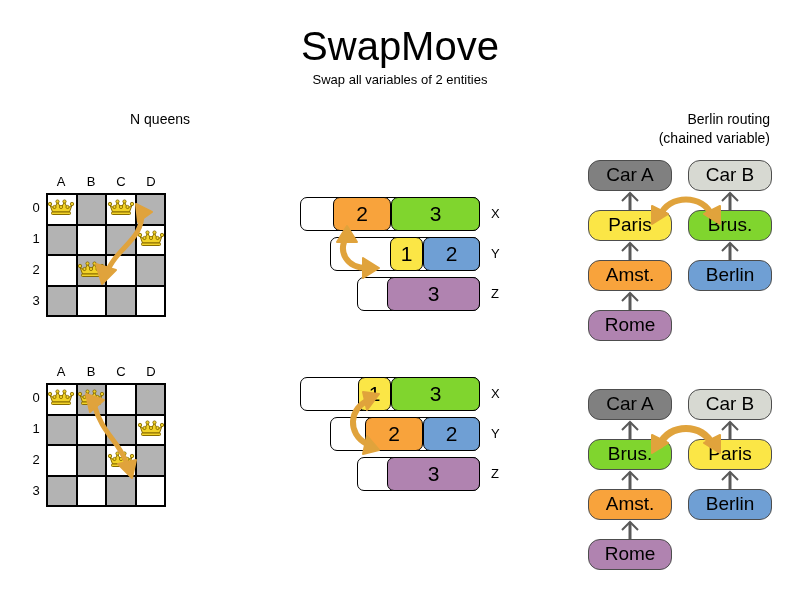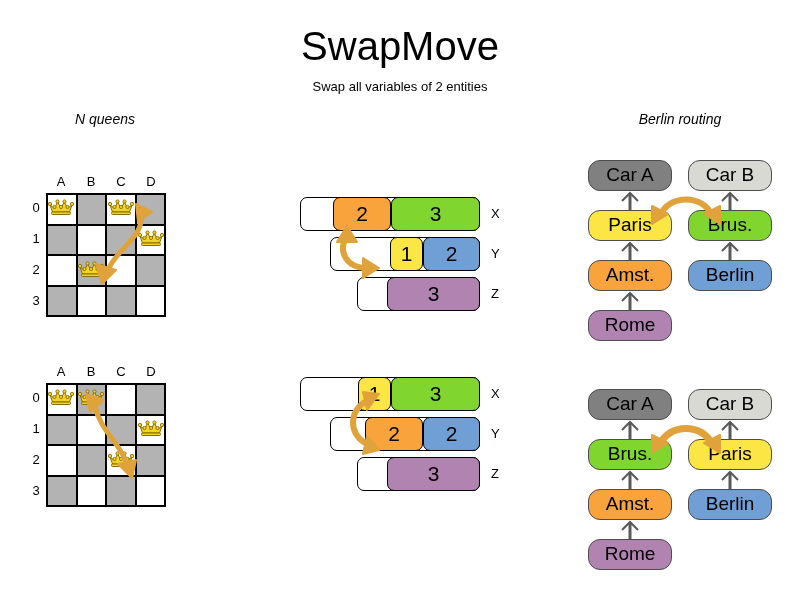--- a/index.html
+++ b/index.html
@@ -11,25 +11,25 @@
     overflow: hidden;
   }
   #root { position: relative; width: 792px; height: 600px; }
 
   .title {
     position: absolute; left: 0; top: 24px; width: 800px;
     text-align: center; font-size: 40px; font-weight: normal;
     letter-spacing: 0px; line-height: 44px;
   }
   .subtitle {
-    position: absolute; left: 0; top: 79px; width: 800px;
+    position: absolute; left: 0; top: 72px; width: 800px;
     text-align: center; font-size: 13px; line-height: 16px;
   }
   .section-head {
-    position: absolute; text-align: center; font-size: 14px; line-height: 19px; font-style: italic;
+    position: absolute; text-align: right; font-size: 14px; line-height: 19px;
   }
   #head-nqueens { left: 20px; top: 110px; width: 170px; }
   #head-cloud   { left: 310px; top: 110px; width: 180px; }
   #head-vrp     { left: 590px; top: 110px; width: 180px; }
 
   
   .board { position: absolute; width: 120px; height: 124px; }
   .board .cells {
     position: absolute; left: 0; top: 0; width: 120px; height: 124px;
     border: 1.5px solid #000; box-sizing: border-box;
@@ -84,20 +84,21 @@
 <body>
 
 <div id="root">
 
   <div class="title">SwapMove</div>
   <div class="subtitle">Swap all variables of 2 entities</div>
 
   <div class="section-head" id="head-nqueens">N queens</div>
   <div class="section-head" id="head-vrp">
     <div>Berlin routing</div>
+    <div>(chained variable)</div>
   </div>
 
   <div id="nqueens-before" class="board" style="left:46px; top:193px;">
       <div class="cells">
         <div class="cell light"></div>
         <div class="cell dark"></div>
         <div class="cell light"></div>
         <div class="cell dark"></div>
         <div class="cell dark"></div>
         <div class="cell light"></div>

